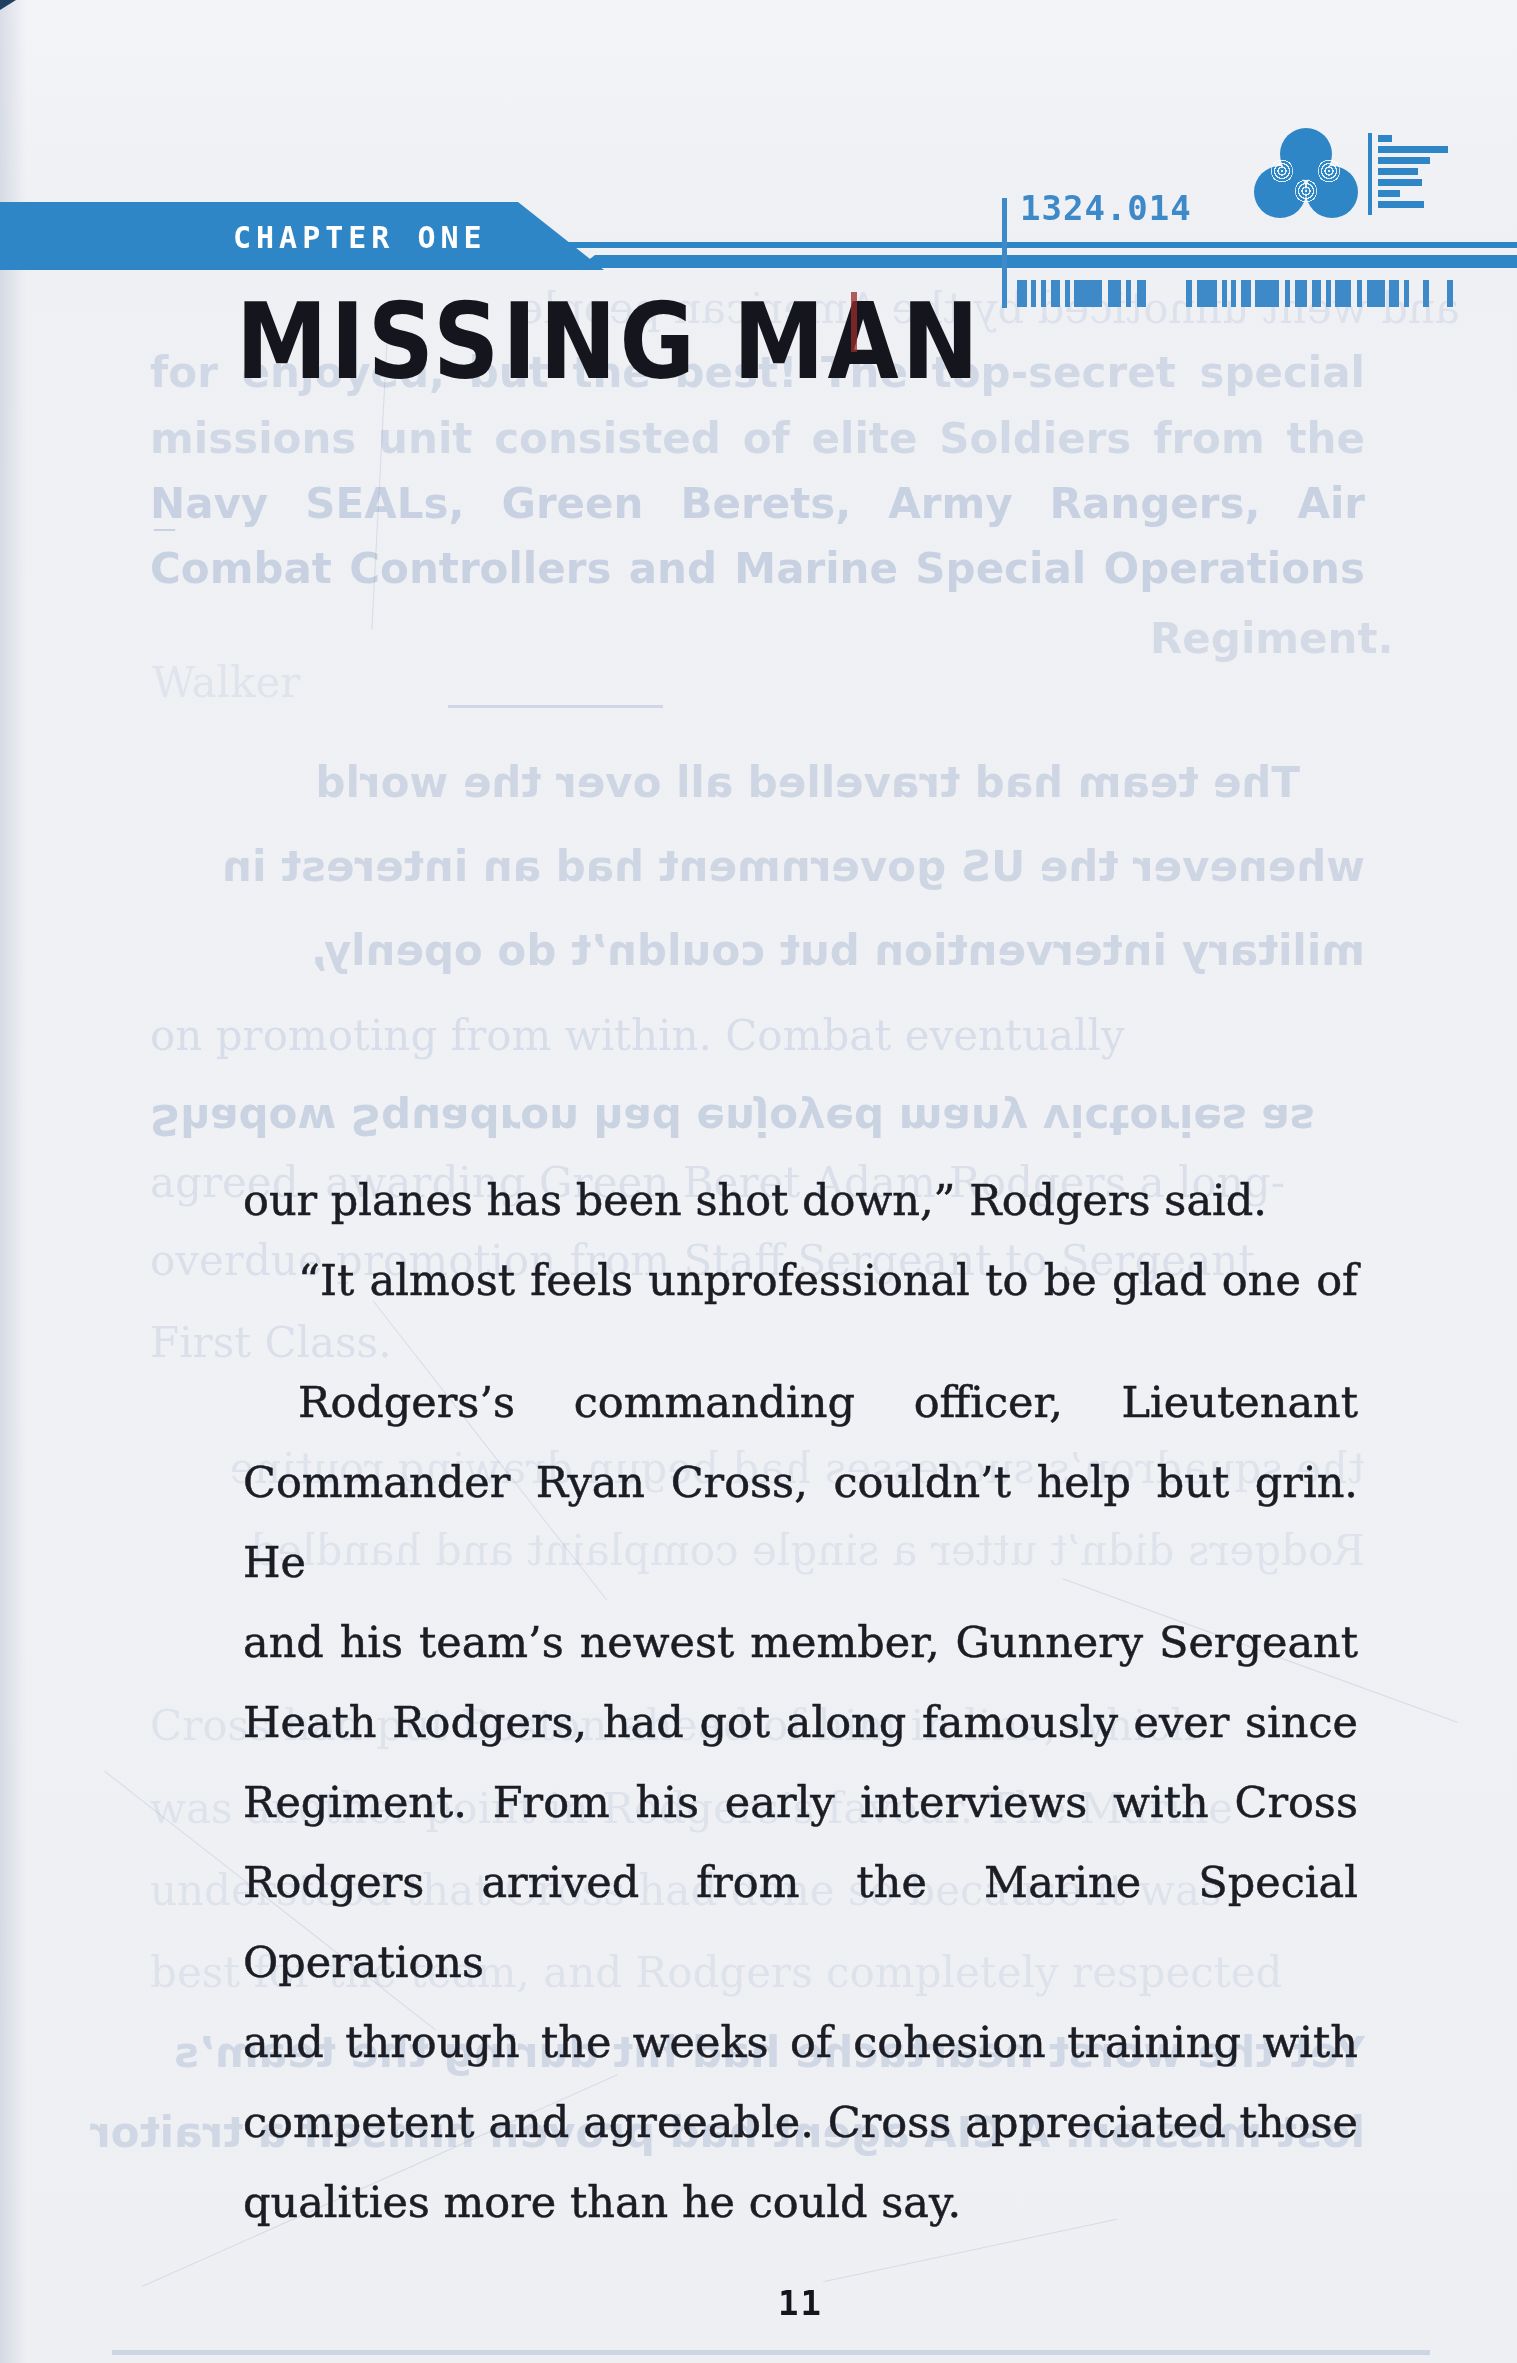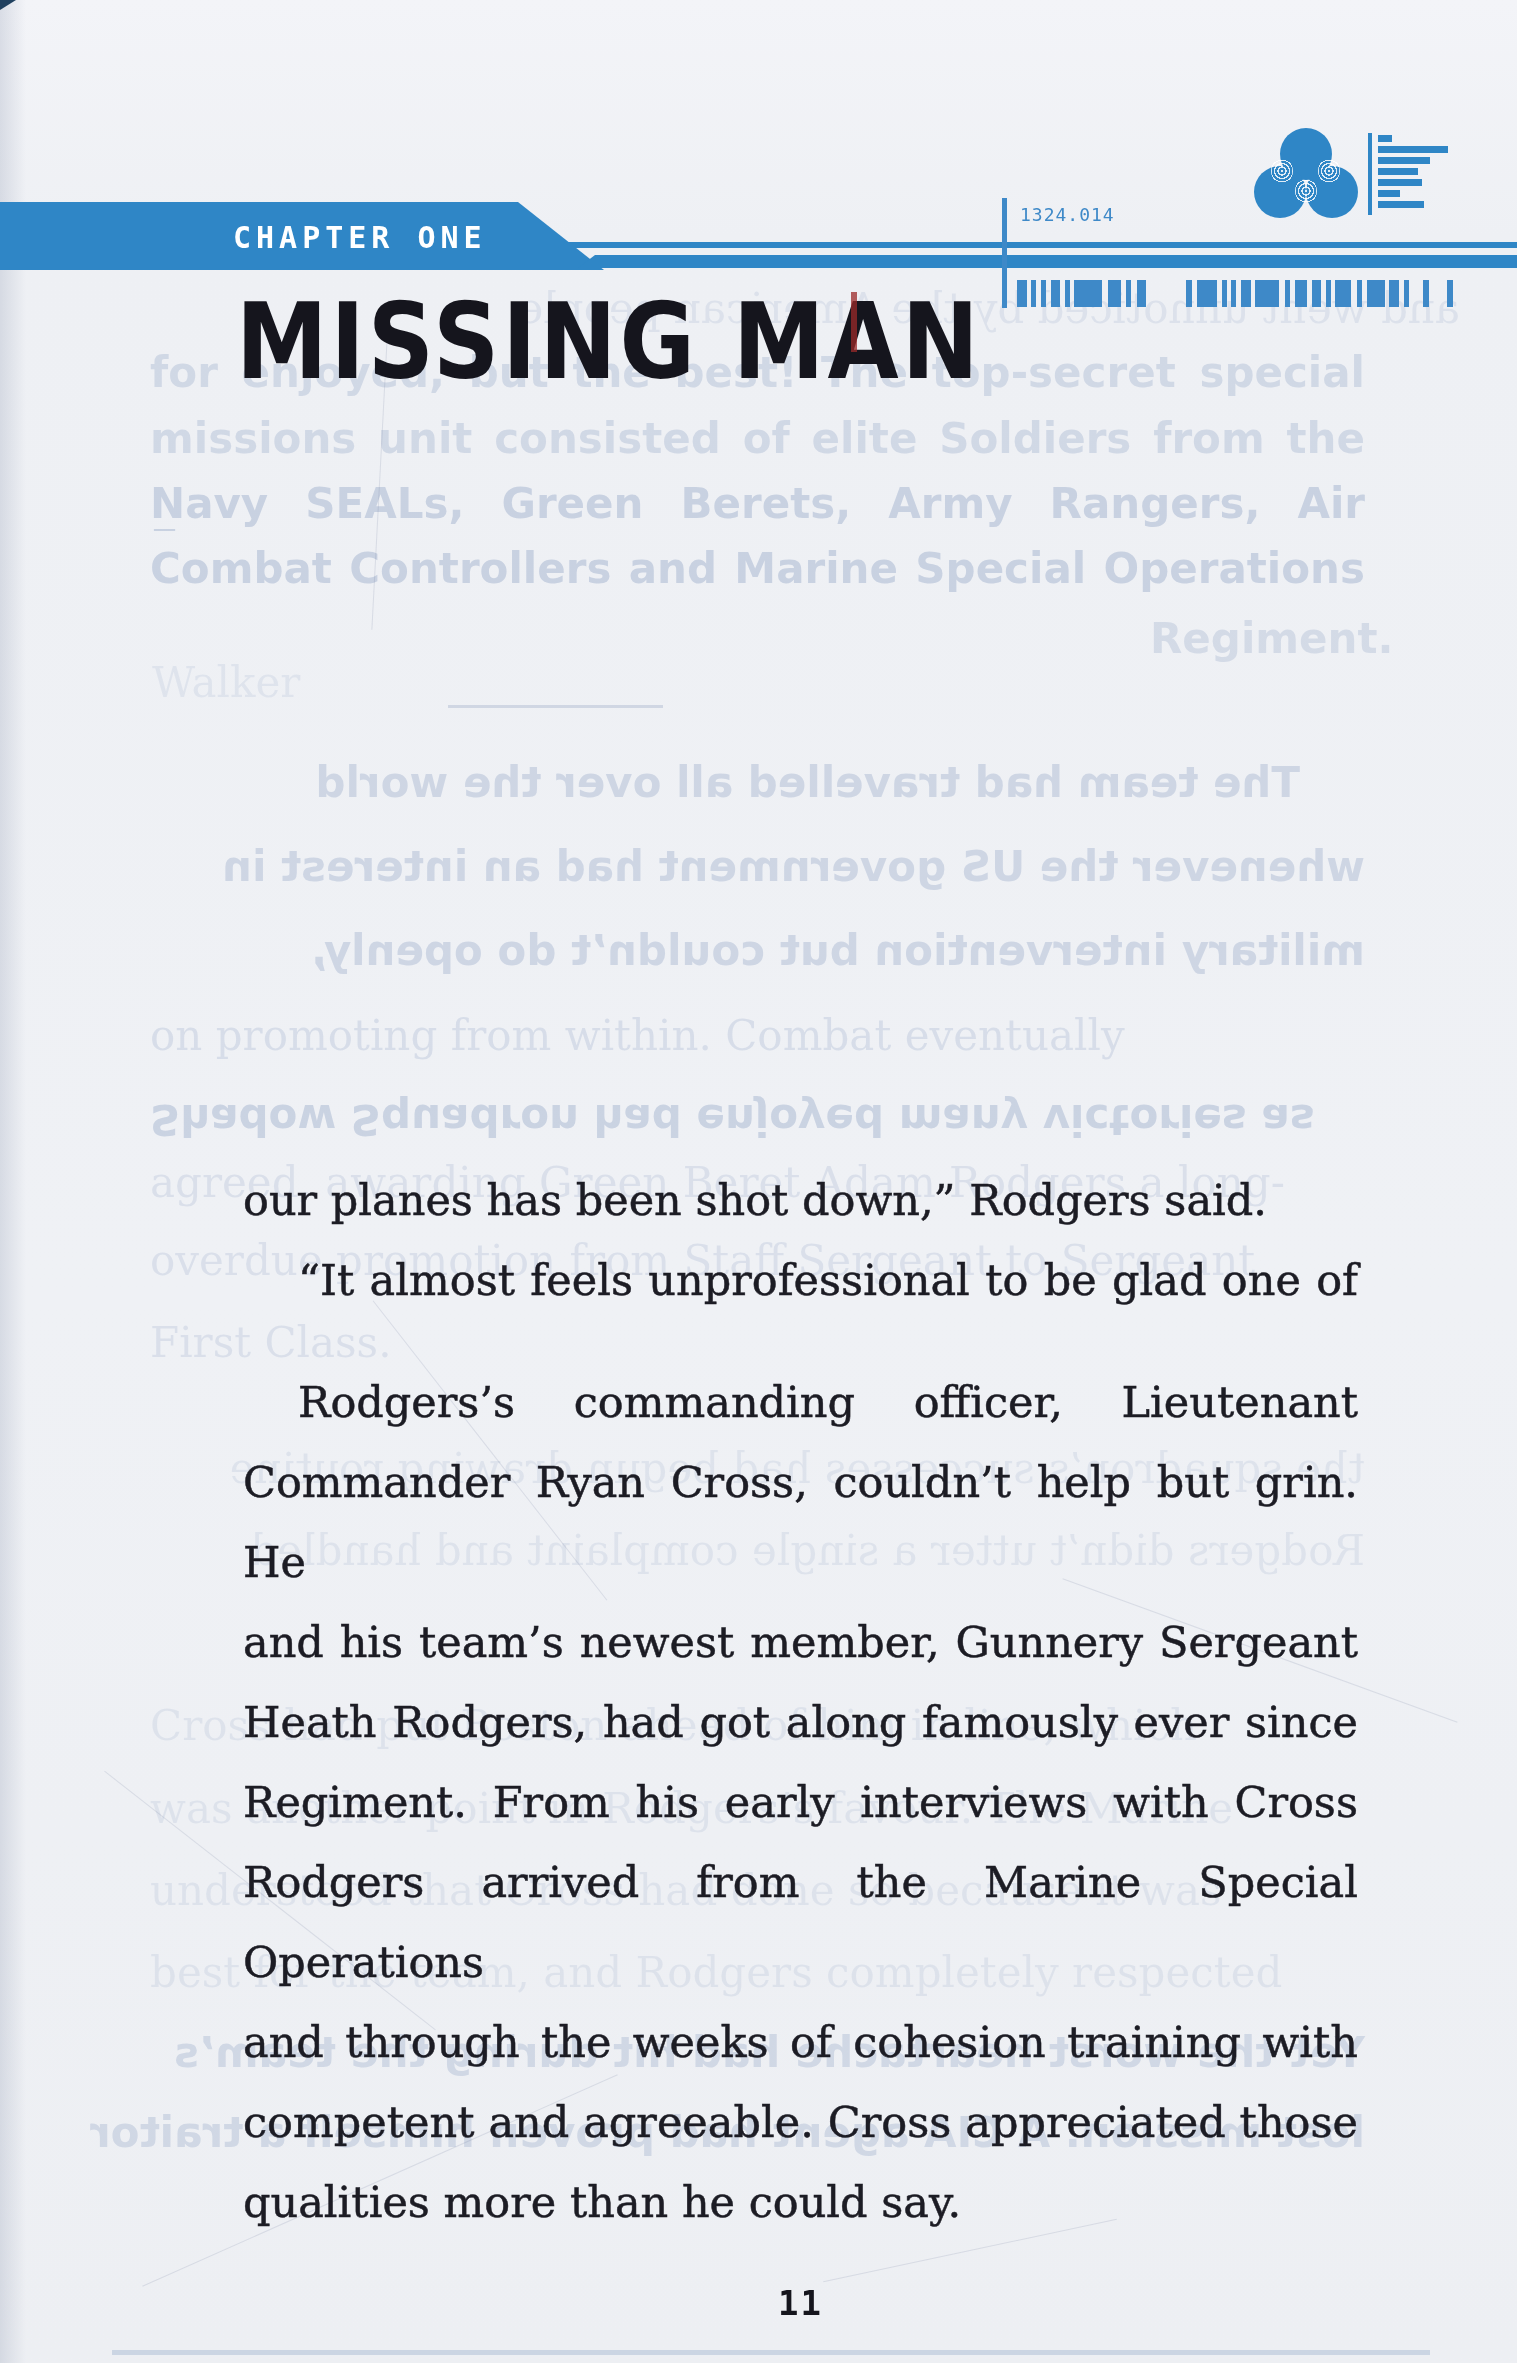--- a/index.html
+++ b/index.html
@@ -14,22 +14,22 @@
 
   
   .banner{position:absolute;left:0;top:202px;width:604px;height:68px;background:#2f86c6;
         clip-path:polygon(0 0,518px 0,604px 100%,0 100%);}
   .banner-label{position:absolute;left:233px;top:18px;color:#fff;
         font-family:"DejaVu Sans Mono",monospace;font-weight:bold;font-size:30px;letter-spacing:5px;white-space:nowrap;}
   .stripe{position:absolute;background:#2f86c6;right:0;}
   .stripe.thin{left:558px;top:242px;height:6px;clip-path:polygon(9px 0,100% 0,100% 100%,0 100%);}
   .stripe.thick{left:578px;top:255px;height:13px;clip-path:polygon(17px 0,100% 0,100% 100%,0 100%);}
   .vline{position:absolute;left:1002px;top:198px;width:5px;height:110px;background:#3e89c8;}
-  .code-number{position:absolute;left:1020px;top:204px;color:#3e89c8;
-        font-family:"DejaVu Sans Mono",monospace;font-weight:normal;font-size:18px;letter-spacing:1px;}
+  .code-number{position:absolute;left:1020px;top:188px;color:#3e89c8;
+        font-family:"DejaVu Sans Mono",monospace;font-weight:bold;font-size:34px;letter-spacing:1px;}
 
   
   .logo-circles{position:absolute;left:1254px;top:128px;width:104px;height:92px;}
   .logo-circles .c{position:absolute;width:52px;height:52px;border-radius:50%;background:#2f86c6;}
   .c.top{left:26px;top:0;}
   .c.bl{left:0;top:38px;}
   .c.br{left:52px;top:38px;}
   .logo-circles .ht{position:absolute;width:22px;height:26px;border-radius:50%;
         background:repeating-radial-gradient(circle at 50% 50%, rgba(255,255,255,.85) 0 1.2px, rgba(255,255,255,0) 1.2px 3.4px);}
   .ht.a{left:17px;top:30px;}

